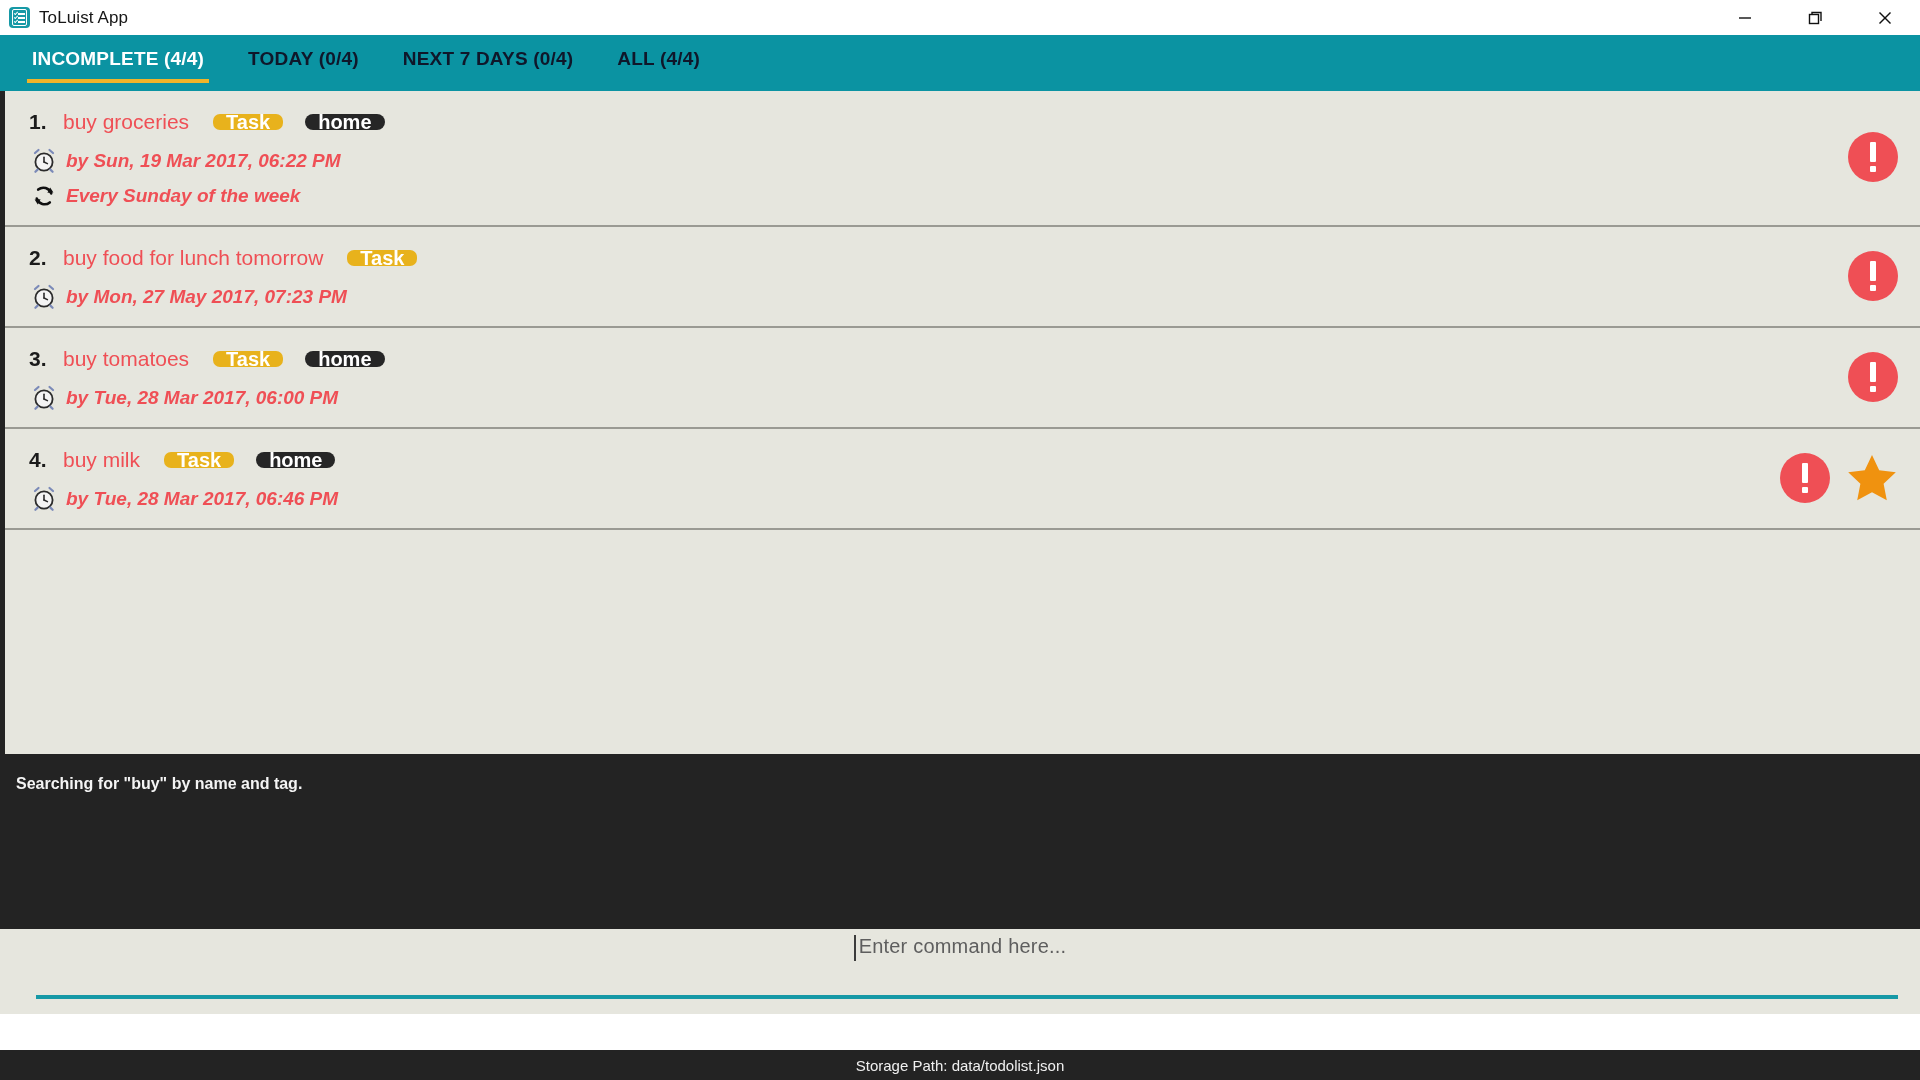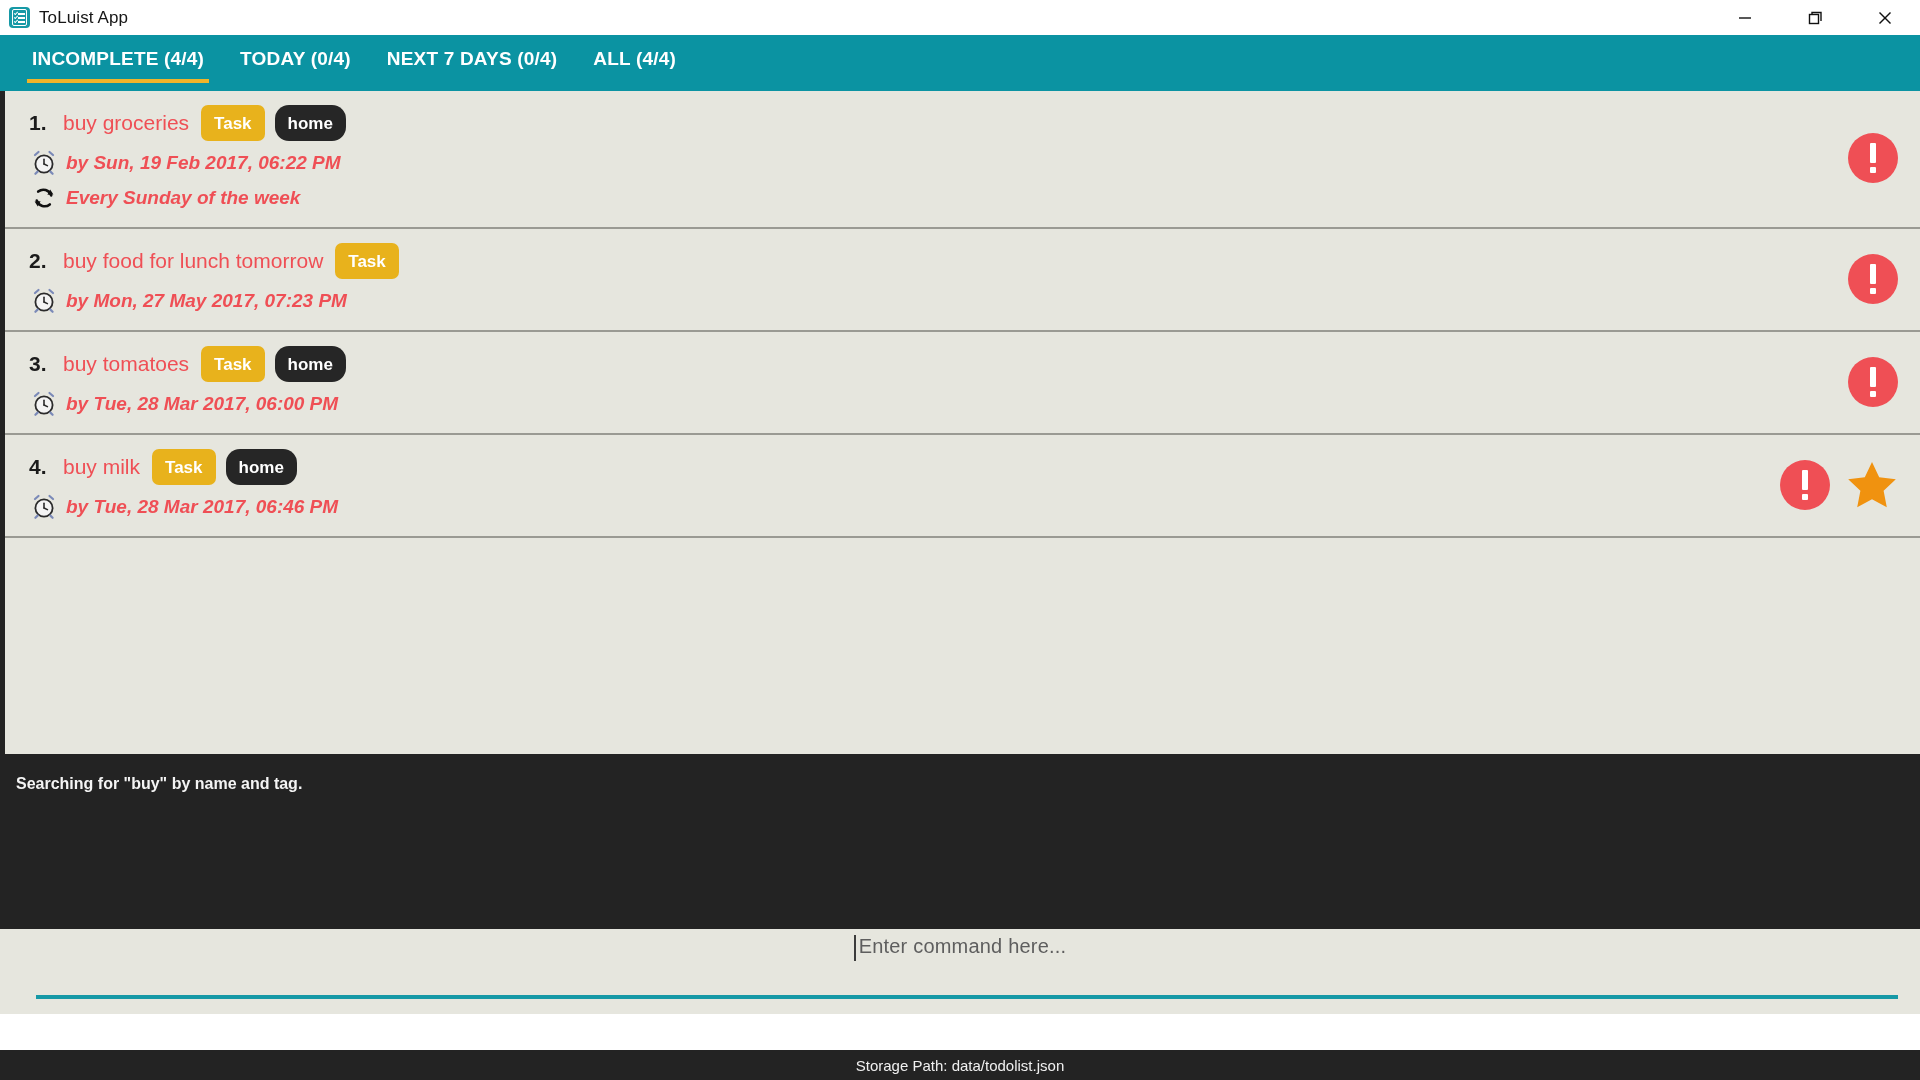--- a/index.html
+++ b/index.html
@@ -71,32 +71,32 @@
   .winbtn svg { display: block; }
 
   
   .tabbar {
     flex: 0 0 56px;
     height: 56px;
     background: #0b93a2;
     display: flex;
     align-items: flex-end;
     padding-left: 14px;
-    gap: 0px;
+    gap: 8px;
     position: relative;
   }
   .tab {
     position: relative;
     height: 56px;
     display: flex; align-items: center;
     padding: 0 18px;
     font-size: 19px;
     font-weight: bold;
     letter-spacing: 0.2px;
-    color: #ffffff;
+    color: #0f172a;
     white-space: nowrap;
     padding-bottom: 8px;
   }
   .tab.active { color: #ffffff; }
   .tab.active::after {
     content: "";
     position: absolute;
     left: 13px; right: 13px;
     bottom: 8px;
     height: 4px;
@@ -143,27 +143,28 @@
   }
   .task-title {
     font-size: 21px;
     color: #ef4f55;
     margin-right: 2px;
   }
   .badge {
     display: inline-flex;
     align-items: center;
     justify-content: center;
-    height: 36px;
+    height: 16px;
     padding: 0 13px;
     border-radius: 7px;
-    font-size: 17px;
+    font-size: 20px;
     font-weight: bold;
     color: #ffffff;
     line-height: 1;
+    margin-left: 12px;
   }
   .badge.type { background: #e8b21c; }
   .badge.tag { background: #262626; border-radius: 14px; }
   .task-meta {
     display: flex;
     align-items: center;
     gap: 9px;
     margin-top: 9px;
     padding-left: 2px;
   }
@@ -336,21 +337,21 @@
         <div class="task-meta">
           <svg class="icon-alarm" viewBox="0 0 26 26">
             <path d="M4 5 L7.5 2" stroke="#7b8ab8" stroke-width="2.2" stroke-linecap="round"></path>
             <path d="M22 5 L18.5 2" stroke="#7b8ab8" stroke-width="2.2" stroke-linecap="round"></path>
             <circle cx="13" cy="14" r="8.6" fill="#f4f4f4" stroke="#2b2b2b" stroke-width="1.8"></circle>
             <path d="M6.6 21.6 L4.4 23.8" stroke="#7b8ab8" stroke-width="2.2" stroke-linecap="round"></path>
             <path d="M19.4 21.6 L21.6 23.8" stroke="#7b8ab8" stroke-width="2.2" stroke-linecap="round"></path>
             <line x1="13" y1="14" x2="13" y2="9.2" stroke="#2b2b2b" stroke-width="1.6" stroke-linecap="round"></line>
             <line x1="13" y1="14" x2="16.4" y2="15.6" stroke="#2b2b2b" stroke-width="1.6" stroke-linecap="round"></line>
           </svg>
-          <span class="meta-text">by Sun, 19 Feb 2017, 06:22 PM</span>
+          <span class="meta-text">by Sun, 19 Mar 2017, 06:22 PM</span>
         </div>
         <div class="task-meta">
           <svg class="icon-repeat" viewBox="0 0 26 26">
             <path d="M20.2 10.4 A8.2 8.2 0 0 0 7.2 6.6" fill="none" stroke="#111" stroke-width="2.6" stroke-linecap="round"></path>
             <path d="M5.8 15.6 A8.2 8.2 0 0 0 18.8 19.4" fill="none" stroke="#111" stroke-width="2.6" stroke-linecap="round"></path>
             <polygon points="19.2,4.4 22.4,9.6 16.4,9.8" fill="#111"></polygon>
             <polygon points="6.8,21.6 3.6,16.4 9.6,16.2" fill="#111"></polygon>
           </svg>
           <span class="meta-text">Every Sunday of the week</span>
         </div>

